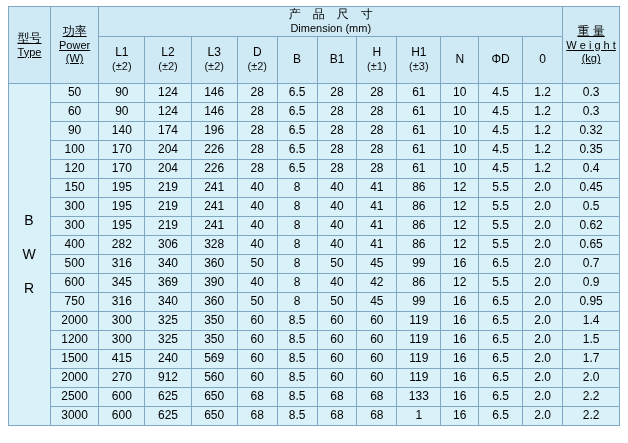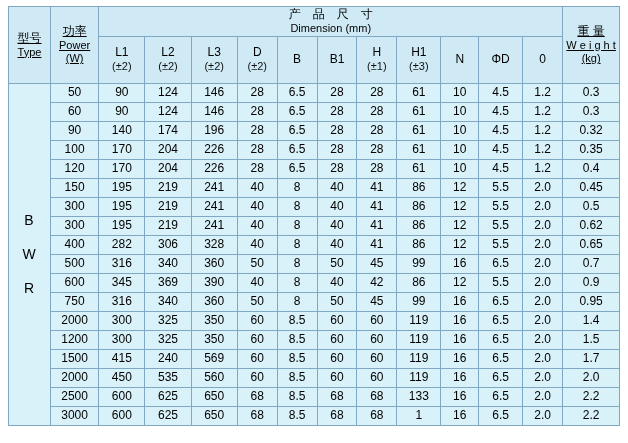--- a/index.html
+++ b/index.html
@@ -417,22 +417,22 @@
           <td class="val">60</td>
           <td class="val">60</td>
           <td class="val">119</td>
           <td class="val">16</td>
           <td class="val">6.5</td>
           <td class="val">2.0</td>
           <td class="val">1.7</td>
         </tr>
         <tr>
           <td class="val">2000</td>
-          <td class="val">450</td>
-          <td class="val">535</td>
+          <td class="val">270</td>
+          <td class="val">912</td>
           <td class="val">560</td>
           <td class="val">60</td>
           <td class="val">8.5</td>
           <td class="val">60</td>
           <td class="val">60</td>
           <td class="val">119</td>
           <td class="val">16</td>
           <td class="val">6.5</td>
           <td class="val">2.0</td>
           <td class="val">2.0</td>

